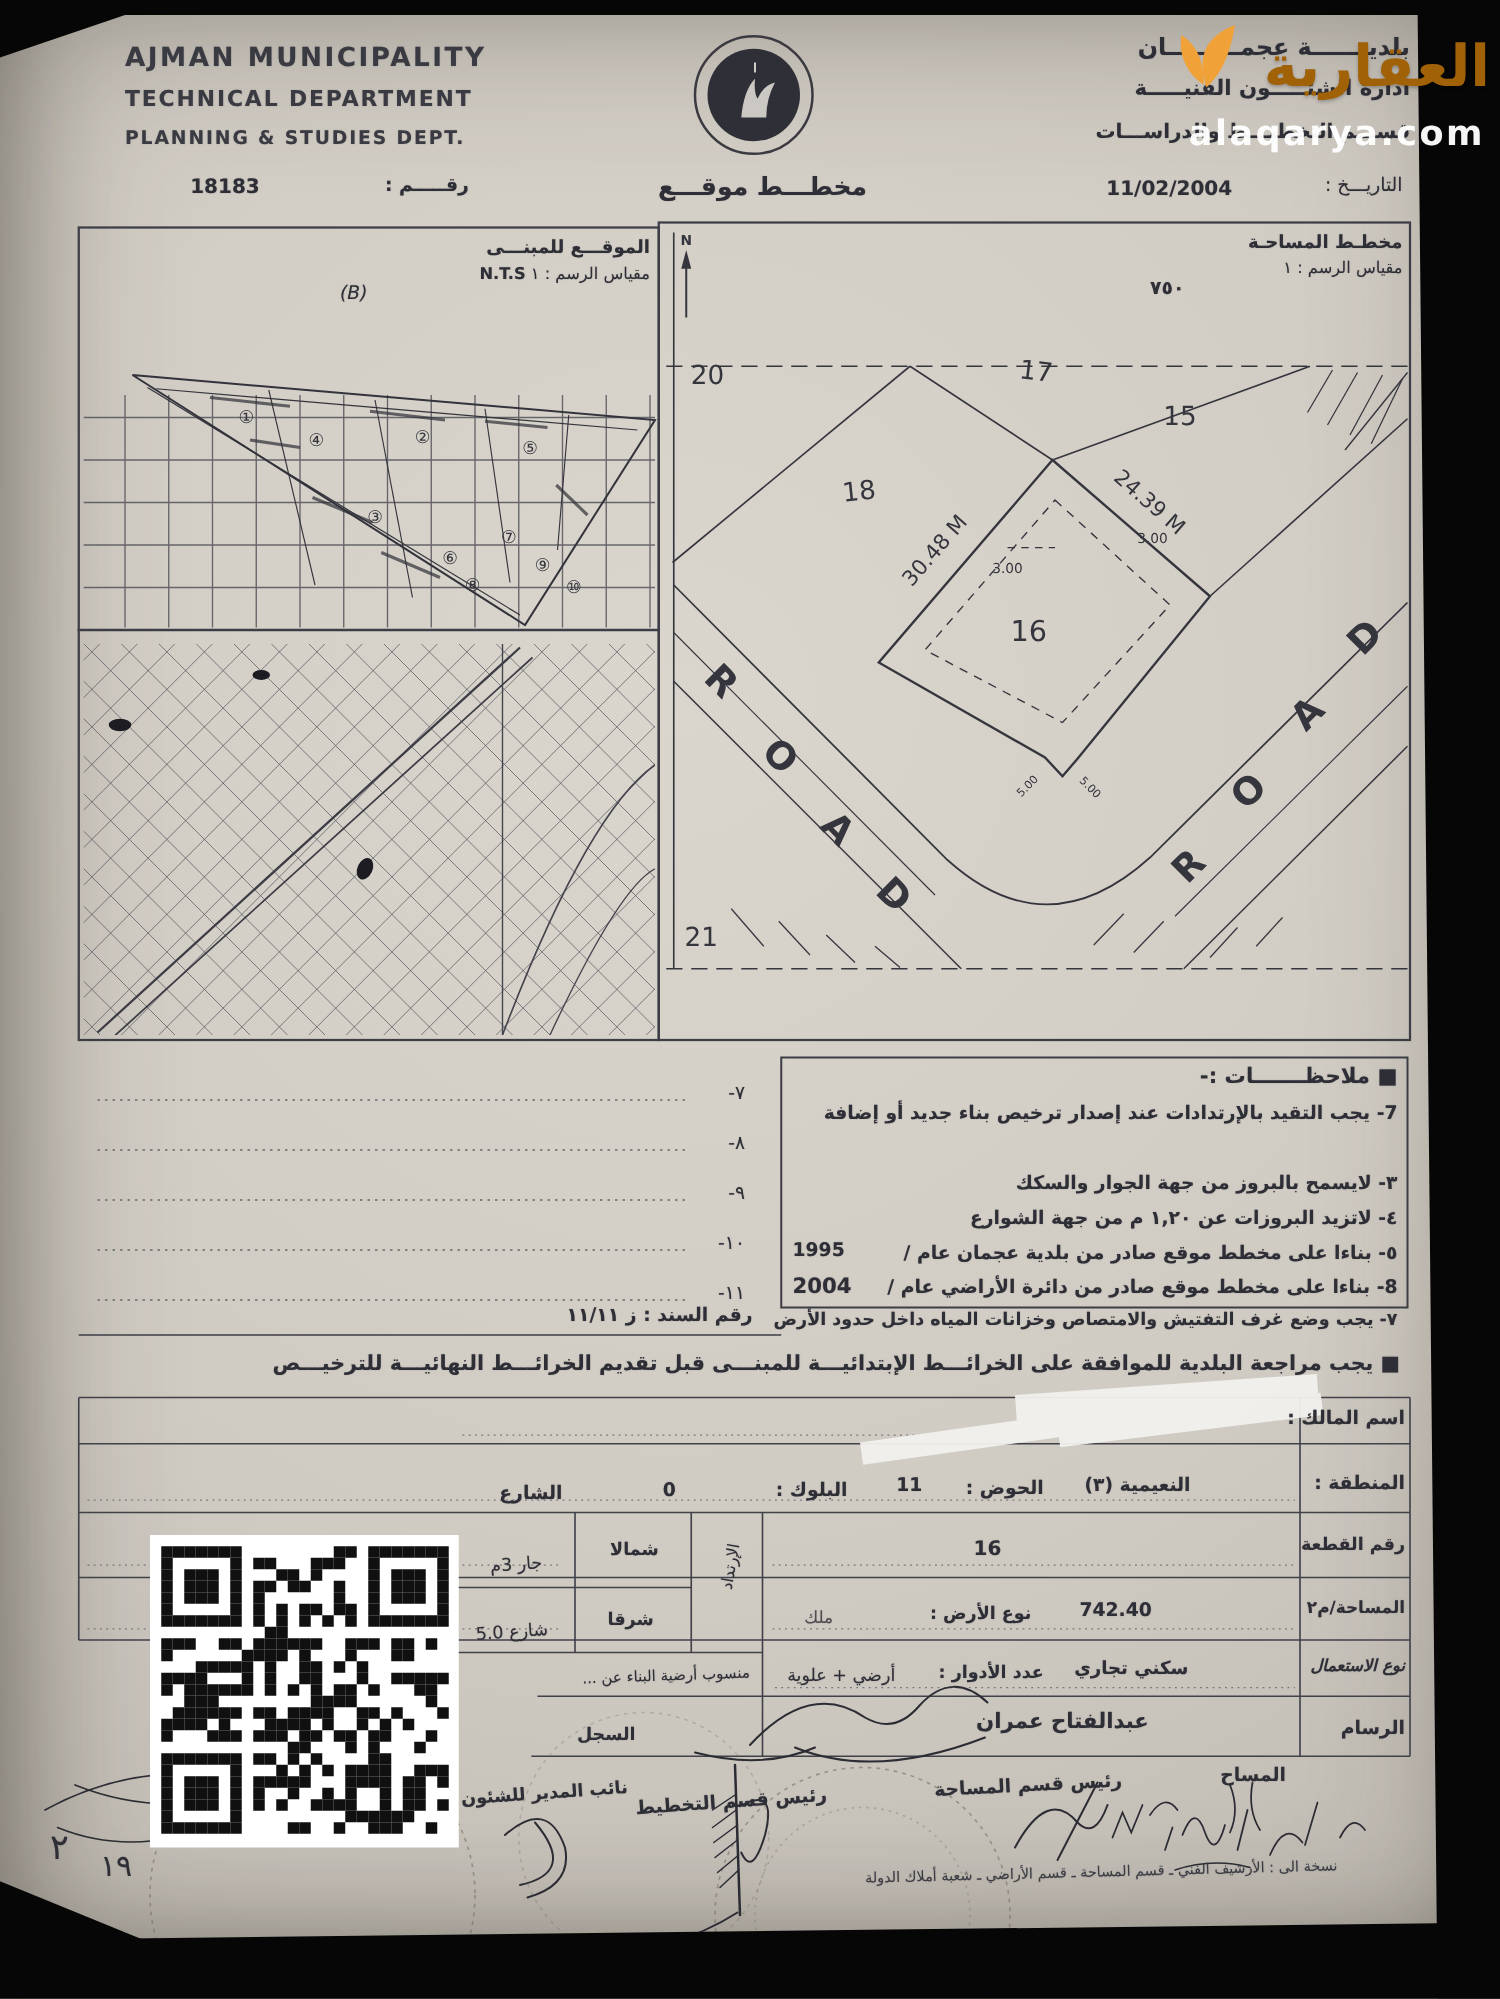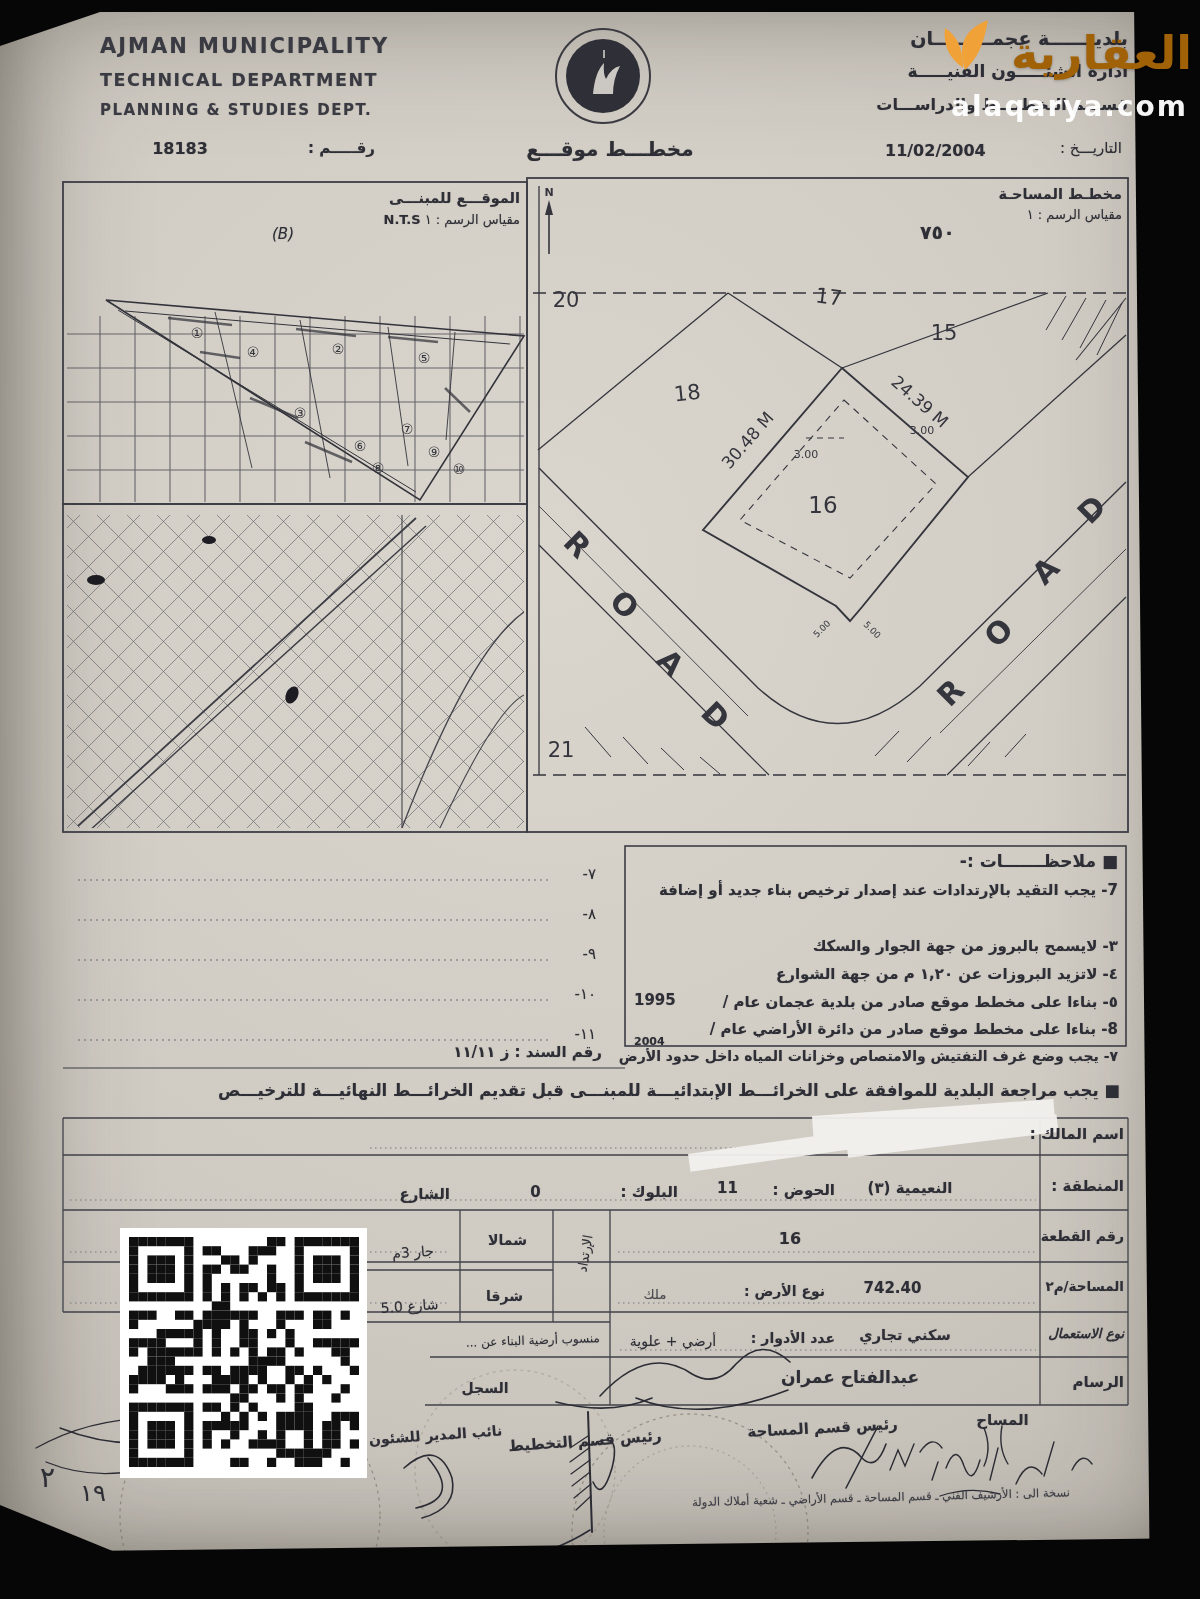--- a/index.html
+++ b/index.html
@@ -649,31 +649,31 @@
 
     <div class="t ar b r" style="left:400px;top:190px;width:120px;font-size:14.5px;">الموقـــع للمبنـــى</div>
     <div class="t ar r" style="left:330px;top:213px;width:190px;font-size:13px;">
       <span>مقياس الرسم : ١</span>
       <span class="b">N.T.S</span>
     </div>
     <div class="t" style="left:272px;top:226px;font-size:15px;font-style:italic;">(B)</div>
 
     <div class="t ar b r" style="left:1000px;top:186px;width:122px;font-size:14.5px;">مخطـط المساحـة</div>
     <div class="t ar r" style="left:995px;top:208px;width:127px;font-size:13px;">مقياس الرسم : ١</div>
-    <div class="t ar b" style="left:920px;top:222px;font-size:19px;">٧٥٠</div>
+    <div class="t ar b" style="left:920px;top:222px;font-size:15px;">٧٥٠</div>
 
     <div class="t ar b r" style="left:640px;top:852px;width:478px;font-size:17px;">■ ملاحظـــــــات :-</div>
     <div class="t ar r" style="left:640px;top:882px;width:478px;font-size:15px;font-weight:600;">7- يجب التقيد بالإرتدادات عند إصدار ترخيص بناء جديد أو إضافة</div>
     <div class="t ar r" style="left:640px;top:938px;width:478px;font-size:15px;font-weight:600;">٣- لايسمح بالبروز من جهة الجوار والسكك</div>
     <div class="t ar r" style="left:640px;top:966px;width:478px;font-size:15px;font-weight:600;">٤- لاتزيد البروزات عن ١,٢٠ م من جهة الشوارع</div>
     <div class="t ar r" style="left:640px;top:994px;width:478px;font-size:15px;font-weight:600;">٥- بناءا على مخطط موقع صادر من بلدية عجمان عام /</div>
     <div class="t ar r" style="left:640px;top:1021px;width:478px;font-size:15px;font-weight:600;">8- بناءا على مخطط موقع صادر من دائرة الأراضي عام /</div>
     <div class="t ar r" style="left:640px;top:1048px;width:478px;font-size:14px;font-weight:600;">٧- يجب وضع غرف التفتيش والامتصاص وخزانات المياه داخل حدود الأرض</div>
     <div class="t b" style="left:634px;top:992px;font-size:15px;">1995</div>
-    <div class="t b" style="left:634px;top:1020px;font-size:11px;margin-top:16px;">2004</div>
+    <div class="t b" style="left:634px;top:1020px;font-size:17px;">2004</div>
 
     <div class="t ar r" style="left:552px;top:866px;width:44px;font-size:15px;">٧-</div>
     <div class="t ar r" style="left:552px;top:906px;width:44px;font-size:15px;">٨-</div>
     <div class="t ar r" style="left:552px;top:946px;width:44px;font-size:15px;">٩-</div>
     <div class="t ar r" style="left:552px;top:986px;width:44px;font-size:15px;">١٠-</div>
     <div class="t ar r" style="left:552px;top:1026px;width:44px;font-size:15px;">١١-</div>
     <div class="t ar r" style="left:340px;top:1044px;width:262px;font-size:15px;font-weight:600;">
       <span>رقم السند :</span>
       <span>ز ١١/١١</span>
     </div>

